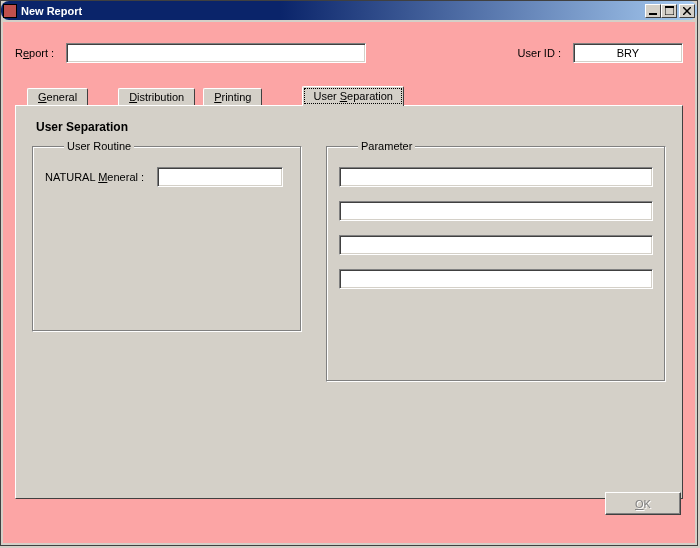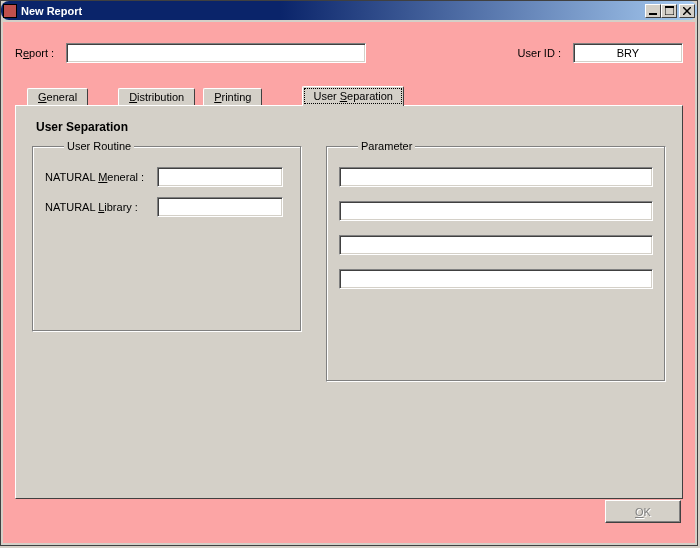--- a/index.html
+++ b/index.html
@@ -212,21 +212,21 @@
 
   .param-input {
     width: 100%;
     margin-bottom: 14px;
   }
 
   
   .buttons {
     position: absolute;
     right: 14px;
-    bottom: 20px;
+    bottom: 28px;
     display: flex;
   }
   .btn {
     width: 76px;
     height: 23px;
     background: #d4d0c8;
     border: 1px solid #fff;
     border-right-color: #404040;
     border-bottom-color: #404040;
     box-shadow: inset -1px -1px 0 #808080;
@@ -299,24 +299,20 @@
       <div class="groups">
 
         <div class="groupbox gb-left">
           <div class="legend">User Routine</div>
 
           <div class="formrow">
             <span class="flabel"><span>NATURAL </span><span class="underline">M</span><span>eneral :</span></span>
             <input class="sunken-input" value="" style="">
           </div>
 
-          <div class="formrow">
-            <span class="flabel"><span>NATURAL </span><span class="underline">L</span><span>ibrary :</span></span>
-            <input class="sunken-input" value="" style="">
-          </div>
 
         </div>
 
         <div class="groupbox gb-right">
           <div class="legend">Parameter</div>
           <input class="sunken-input param-input" value="" style="">
           <input class="sunken-input param-input" value="" style="">
           <input class="sunken-input param-input" value="" style="">
           <input class="sunken-input param-input" value="" style="">
         </div>

